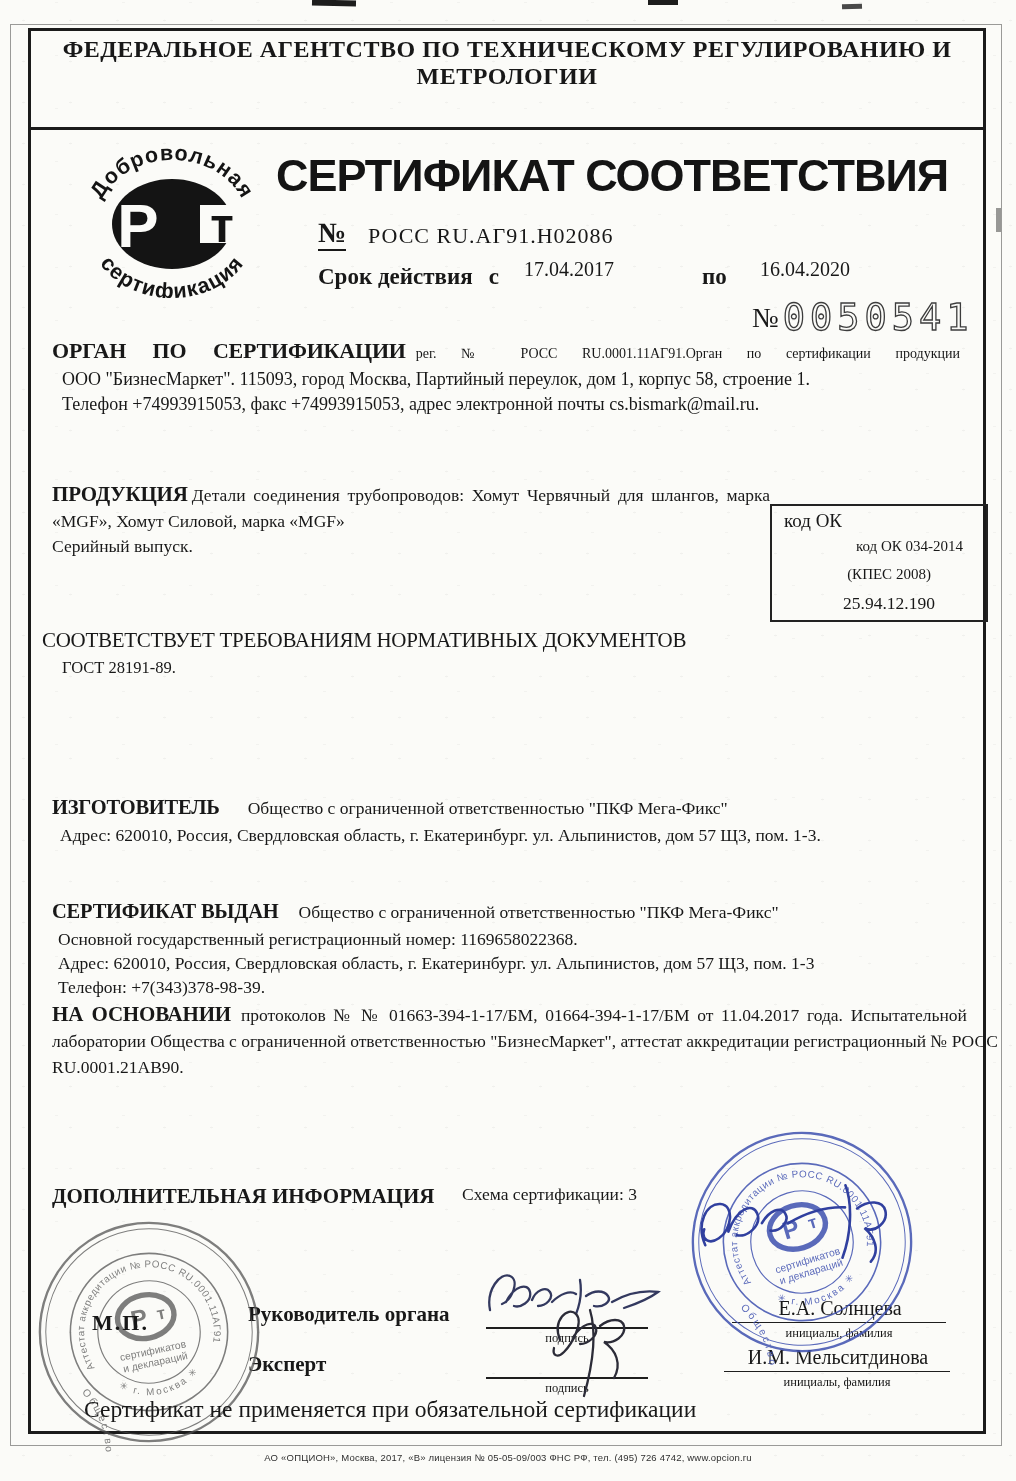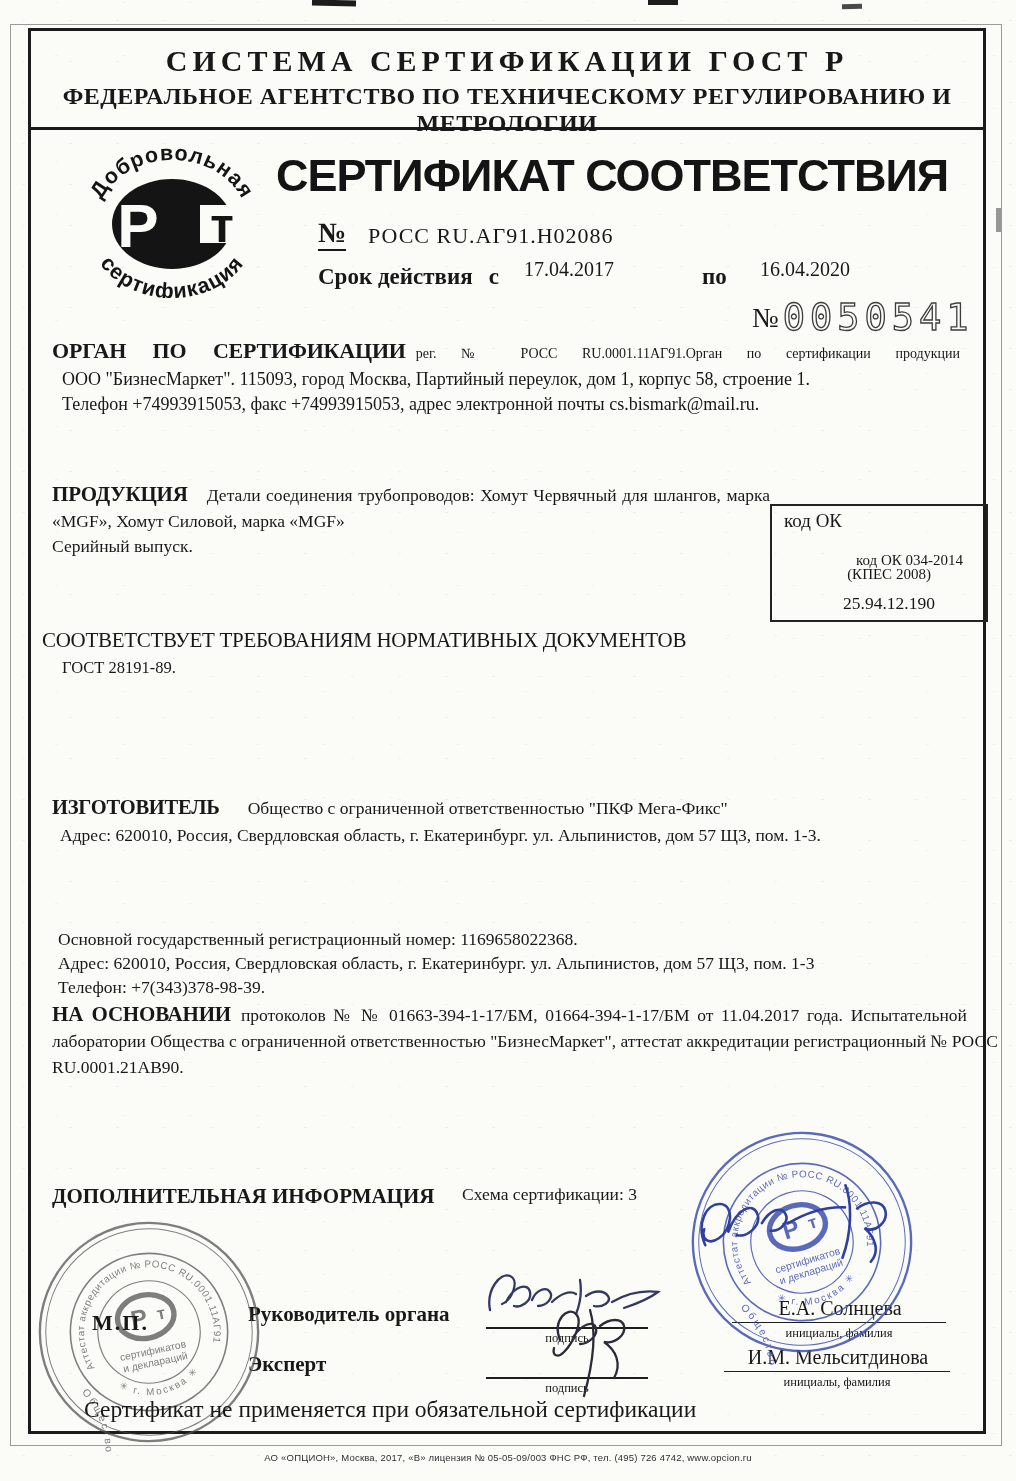--- a/index.html
+++ b/index.html
@@ -42,28 +42,28 @@
   .sec-heading { font-weight:bold; font-size:21px; letter-spacing:-0.2px; }
   .sec-inline  { font-size:14px; }
   .body-line   { font-size:18px; white-space:nowrap; }
   .just { text-align:justify; text-align-last:justify; }
   #organ-line1 { left:52px; top:338px; width:908px; }
   #organ-line1 .sec-heading { font-size:22px; margin-right:10px; }
   #organ-line2 { left:62px; top:369px; }
   #organ-line3 { left:62px; top:394px; }
   #prod-line1 { left:52px; top:482px; width:718px; }
   #prod-line1 .sec-inline, #prod-line2, #prod-line3 { font-size:17.5px; }
-  #prod-line1 .sec-heading { margin-right:19px; }
+  #prod-line1 .sec-heading { margin-right:4px; }
   #prod-line2 { left:52px; top:511px; }
   #prod-line3 { left:52px; top:536px; }
   .code-box { border:2px solid #222; }
   #ok-box { left:770px; top:504px; width:218px; height:118px; }
   #ok-box .box-title { position:absolute; left:12px; top:4px; font-size:19px; }
   .box-line { position:absolute; left:0; width:100%; text-align:center; }
-  #ok-l1 { top:46px; font-size:15px; padding-left:61px; }
+  #ok-l1 { top:32px; font-size:15px; padding-left:61px; }
   #ok-l2 { top:60px; font-size:15px; padding-left:20px; }
   #ok-l3 { top:87px; font-size:17.5px; padding-left:20px; }
   #conf-heading { left:42px; top:628px; font-size:21px; font-weight:normal; letter-spacing:-0.3px; }
   #conf-line { left:62px; top:658px; font-size:16.5px; }
   #tn-box { left:770px; top:652px; width:218px; height:106px; }
   #tn-box .box-title { position:absolute; left:12px; top:8px; font-size:19px; }
   #tn-value { top:44px; font-size:17.5px; padding-left:20px; }
   #manu-line1 { left:52px; top:796px; width:908px; }
   #manu-line1 .sec-heading { font-size:20.5px; margin-right:28px; }
   #manu-line1 .sec-inline, #manu-line2 { font-size:17.5px; }
@@ -116,21 +116,20 @@
 
   <div class="abs artifact" id="art1"></div>
   <div class="abs artifact" id="art2"></div>
   <div class="abs artifact" id="art3"></div>
   <div class="abs artifact" id="art4"></div>
 
   <div class="abs" id="outer-rect"></div>
   <div class="abs" id="frame"></div>
 
   <div class="abs" id="header-box">
-    <div class="hdr1">СИСТЕМА СЕРТИФИКАЦИИ ГОСТ Р</div>
     <div class="hdr2">ФЕДЕРАЛЬНОЕ АГЕНТСТВО ПО ТЕХНИЧЕСКОМУ РЕГУЛИРОВАНИЮ И МЕТРОЛОГИИ</div>
   </div>
 
   <svg class="abs" id="logo" style="left:82px;top:146px;" width="180" height="152" viewBox="0 0 180 152">
     <defs>
       <path id="logo-top-arc" d="M 14 78 A 76 64 0 0 1 166 78" fill="none"></path>
       <path id="logo-bot-arc" d="M 8 86 A 82 66 0 0 0 172 86" fill="none"></path>
     </defs>
     <g font-family="Liberation Sans, sans-serif" font-weight="bold" fill="#141414">
       <text font-size="21.5" letter-spacing="1">
@@ -172,20 +171,21 @@
     <div class="box-line" id="ok-l3">25.94.12.190</div>
   </div>
 
   <div class="abs" id="conf-heading">СООТВЕТСТВУЕТ ТРЕБОВАНИЯМ НОРМАТИВНЫХ ДОКУМЕНТОВ</div>
   <div class="abs" id="conf-line">ГОСТ 28191-89.</div>
 
 
   <div class="abs body-line" id="manu-line1"><span class="sec-heading">ИЗГОТОВИТЕЛЬ</span><span class="sec-inline">Общество с ограниченной ответственностью "ПКФ Мега-Фикс"</span></div>
   <div class="abs body-line" id="manu-line2">Адрес: 620010, Россия, Свердловская область, г. Екатеринбург. ул. Альпинистов, дом 57 Щ3, пом. 1-3.</div>
 
+  <div class="abs body-line" id="iss-line1"><span class="sec-heading">СЕРТИФИКАТ ВЫДАН</span><span class="sec-inline">Общество с ограниченной ответственностью "ПКФ Мега-Фикс"</span></div>
   <div class="abs body-line" id="iss-line2">Основной государственный регистрационный номер: 1169658022368.</div>
   <div class="abs body-line" id="iss-line3">Адрес: 620010, Россия, Свердловская область, г. Екатеринбург. ул. Альпинистов, дом 57 Щ3, пом. 1-3</div>
   <div class="abs body-line" id="iss-line4">Телефон: +7(343)378-98-39.</div>
 
   <div class="abs body-line just" id="basis-line1"><span class="sec-heading">НА ОСНОВАНИИ</span><span class="sec-inline">протоколов № № 01663-394-1-17/БМ, 01664-394-1-17/БМ от 11.04.2017 года. Испытательной</span></div>
   <div class="abs body-line just" id="basis-line2">лаборатории Общества с ограниченной ответственностью "БизнесМаркет", аттестат аккредитации регистрационный № РОСС</div>
   <div class="abs body-line" id="basis-line3">RU.0001.21АВ90.</div>
 
   <div class="abs" id="add-heading">ДОПОЛНИТЕЛЬНАЯ ИНФОРМАЦИЯ</div>
   <div class="abs" id="add-inline">Схема сертификации: 3</div>

